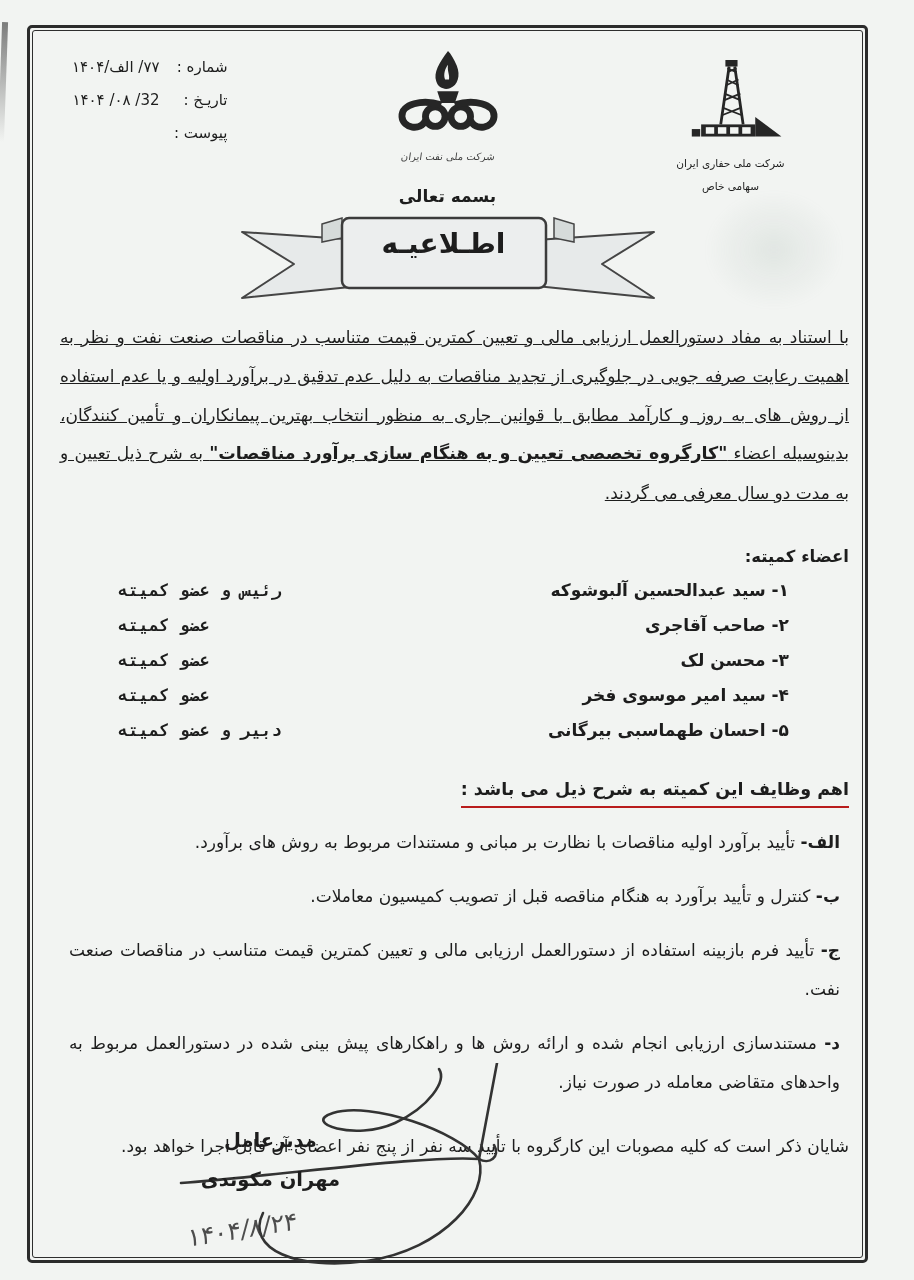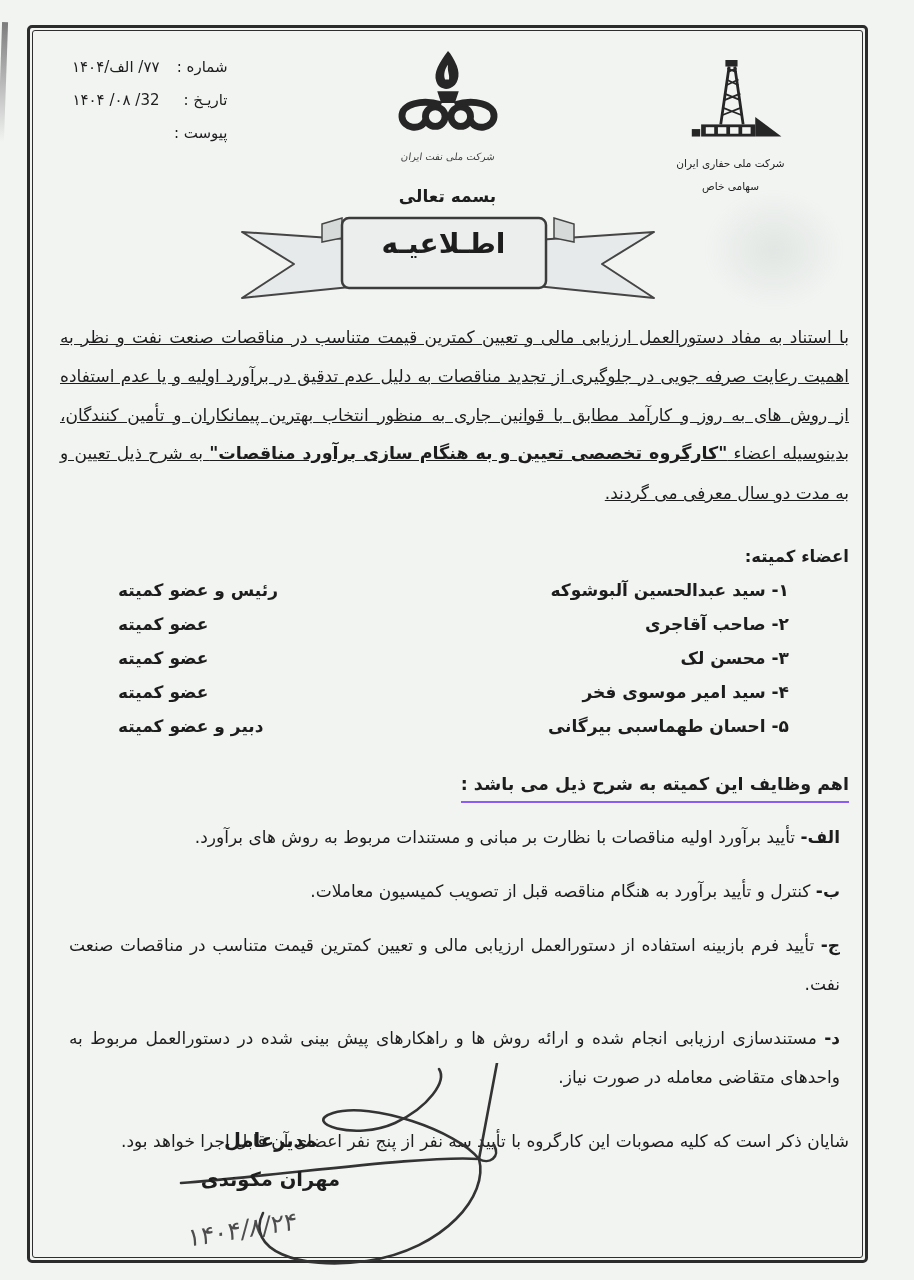--- a/index.html
+++ b/index.html
@@ -35,23 +35,23 @@
         font-size:28px;font-weight:bold;letter-spacing:1px;}
 
   
   .content{position:absolute;top:290px;left:0;right:0;direction:rtl;
         padding:0 16px 0 30px;font-size:17px;}
   .intro{margin:0;text-align:justify;line-height:2.28;text-decoration:underline;}
   .intro .b{font-weight:bold;font-size:17.5px;}
   .committee-heading{font-weight:600;margin-top:34px;font-size:16.5px;}
   .member-row{display:flex;align-items:baseline;margin:14px 0;font-weight:600;font-size:17px;}
   .member-name{flex:1;padding-right:60px;}
-  .member-role{flex:0 0 268px;box-sizing:border-box;text-align:left;padding-left:58px;}
+  .member-role{flex:0 0 268px;box-sizing:border-box;text-align:left;padding-left:58px;font-family:Liberation Mono, monospace;}
   .duties-heading{display:inline-block;font-weight:bold;font-size:17.5px;
-        border-bottom:2px solid #8b5cf6;padding-bottom:7px;margin-top:24px;}
+        border-bottom:2px solid #b91c1c;padding-bottom:7px;margin-top:24px;}
   .duty{margin:15px 9px;line-height:2.3;text-align:justify;}
   .duty-label{font-weight:bold;}
   .closing{margin-top:26px;line-height:2.2;}
 
   
   .signature{position:absolute;left:95px;top:1035px;width:430px;height:220px;}
   .sig-text{position:absolute;left:38px;top:58px;width:215px;text-align:center;
         font-weight:bold;font-size:19.5px;line-height:2.0;}
   .sig-scrawl{position:absolute;inset:0;pointer-events:none;}
   .sig-date{position:absolute;left:62px;top:152px;font-size:25px;color:#3c3c3c;

